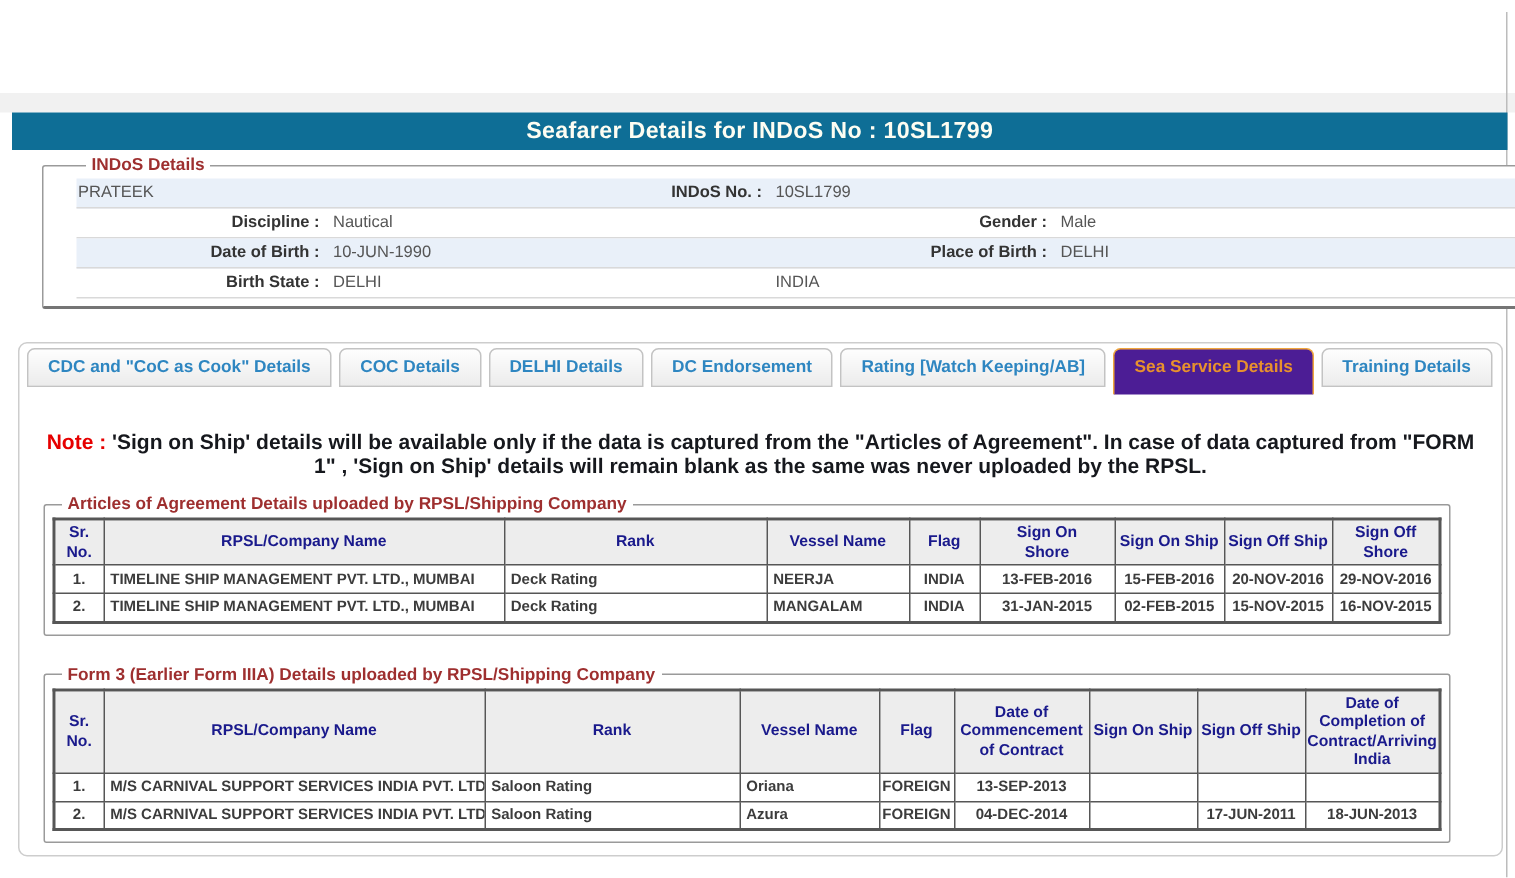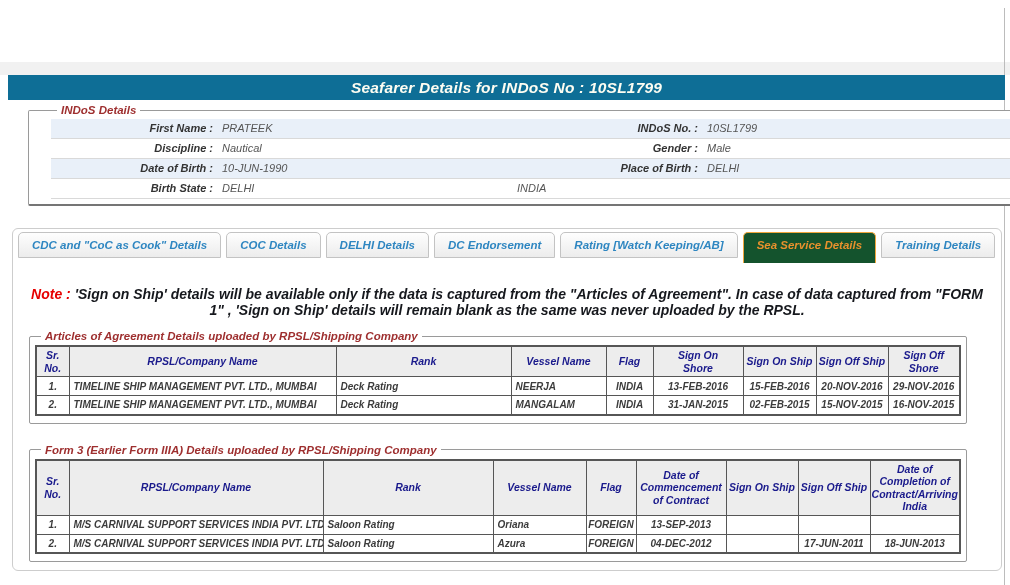--- a/index.html
+++ b/index.html
@@ -1,18 +1,18 @@
 <!DOCTYPE html>
 <html><head>
 <meta charset="utf-8">
 <style>
   * { box-sizing: border-box; margin: 0; padding: 0; }
   html, body { width: 1010px; height: 585px; background: #ffffff; overflow: hidden;
     font-family: "Liberation Sans", sans-serif; }
-  .page { position: relative; width: 1010px; height: 585px; font-style: italic; }
+  .page { position: relative; width: 1010px; height: 585px; }
 
   .top-band { position: absolute; left: 0; top: 62px; width: 1010px; height: 13px;
     background: #f1f1f1; }
   .right-edge { position: absolute; left: 1004px; top: 8px; width: 1px; height: 577px;
     background: #bcbcbc; }
 
   .title-bar { position: absolute; left: 8px; top: 75px; width: 997px; height: 25px;
     background: #0e6e96; color: #fdfdf2; font-size: 15.5px; font-weight: bold;
     text-align: center; line-height: 25px; letter-spacing: 0.2px; }
 
@@ -27,21 +27,21 @@
   .indos-row .lbl { text-align: right; font-weight: bold; color: #333; padding-right: 8px; }
   .indos-row .val { text-align: left; color: #555; padding-left: 1px; }
 
   
   .panel { position: absolute; left: 12px; top: 228px; width: 990px; height: 343px;
     border: 1px solid #cdcdcd; border-radius: 6px; background: #fff; }
   .tab-strip { position: absolute; left: 5px; top: 3px; display: flex; gap: 5px; align-items: flex-start; }
   .tab { height: 26px; line-height: 25px; padding: 0 13px; font-size: 11.5px; font-weight: bold;
     color: #2e86c1; background: linear-gradient(#fefefe, #ececec);
     border: 1px solid #c3c3c3; border-radius: 5px 5px 0 0; white-space: nowrap; cursor: pointer; }
-  .tab.active { height: 31px; background: #14532d; border: 1px solid #f0a63c; border-bottom: none;
+  .tab.active { height: 31px; background: #4c1d95; border: 1px solid #f0a63c; border-bottom: none;
     color: #e8912d; }
 
   .note { margin: 57px 14px 0 14px; font-size: 14px; font-weight: bold; color: #16181d;
     line-height: 16px; text-align: center; }
   .note .note-prefix { color: #e60000; }
 
   .data-fs { margin: 12px 0 0 16px; width: 938px; padding: 2px 5px 7px 5px; background: #fff; }
   .data-fs.second { margin-top: 20px; }
 
   table { border-collapse: collapse; table-layout: fixed; width: 924px; border: 2px solid #565656;
@@ -60,21 +60,20 @@
 <div class="page">
 
   <div class="top-band"></div>
   <div class="right-edge"></div>
 
   <div class="title-bar">Seafarer Details for INDoS No : 10SL1799</div>
 
   <fieldset class="indos-fs">
     <legend>INDoS Details</legend>
     <div class="indos-row stripe">
-      <span class="lbl">First Name :</span>
       <span class="val">PRATEEK</span>
       <span class="lbl">INDoS No. :</span>
       <span class="val">10SL1799</span>
     </div>
     <div class="indos-row">
       <span class="lbl">Discipline :</span>
       <span class="val">Nautical</span>
       <span class="lbl">Gender :</span>
       <span class="val">Male</span>
     </div>
@@ -201,21 +200,21 @@
           <td class="c-center"></td>
           <td class="c-center"></td>
           <td class="c-center"></td>
         </tr>
         <tr>
           <td class="c-center">2.</td>
           <td class="c-left">M/S CARNIVAL SUPPORT SERVICES INDIA PVT. LTD.</td>
           <td class="c-left">Saloon Rating</td>
           <td class="c-left">Azura</td>
           <td class="c-center">FOREIGN</td>
-          <td class="c-center">04-DEC-2012</td>
+          <td class="c-center">04-DEC-2014</td>
           <td class="c-center"></td>
           <td class="c-center">17-JUN-2011</td>
           <td class="c-center">18-JUN-2013</td>
         </tr>
       </tbody>
         </table>
     </fieldset>
   </div>
 
 </div>

